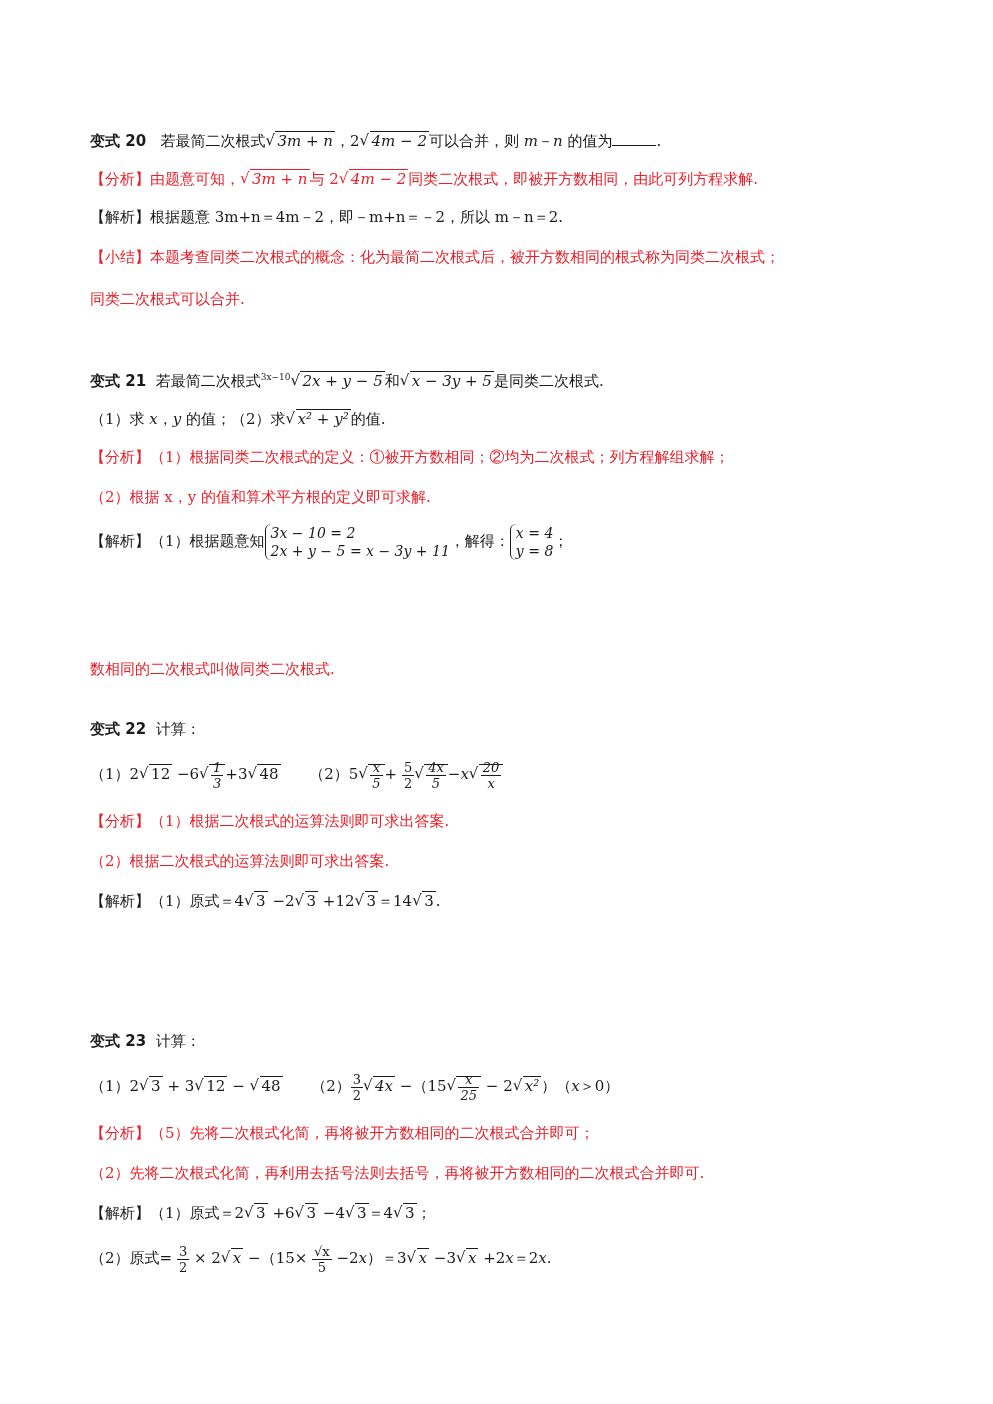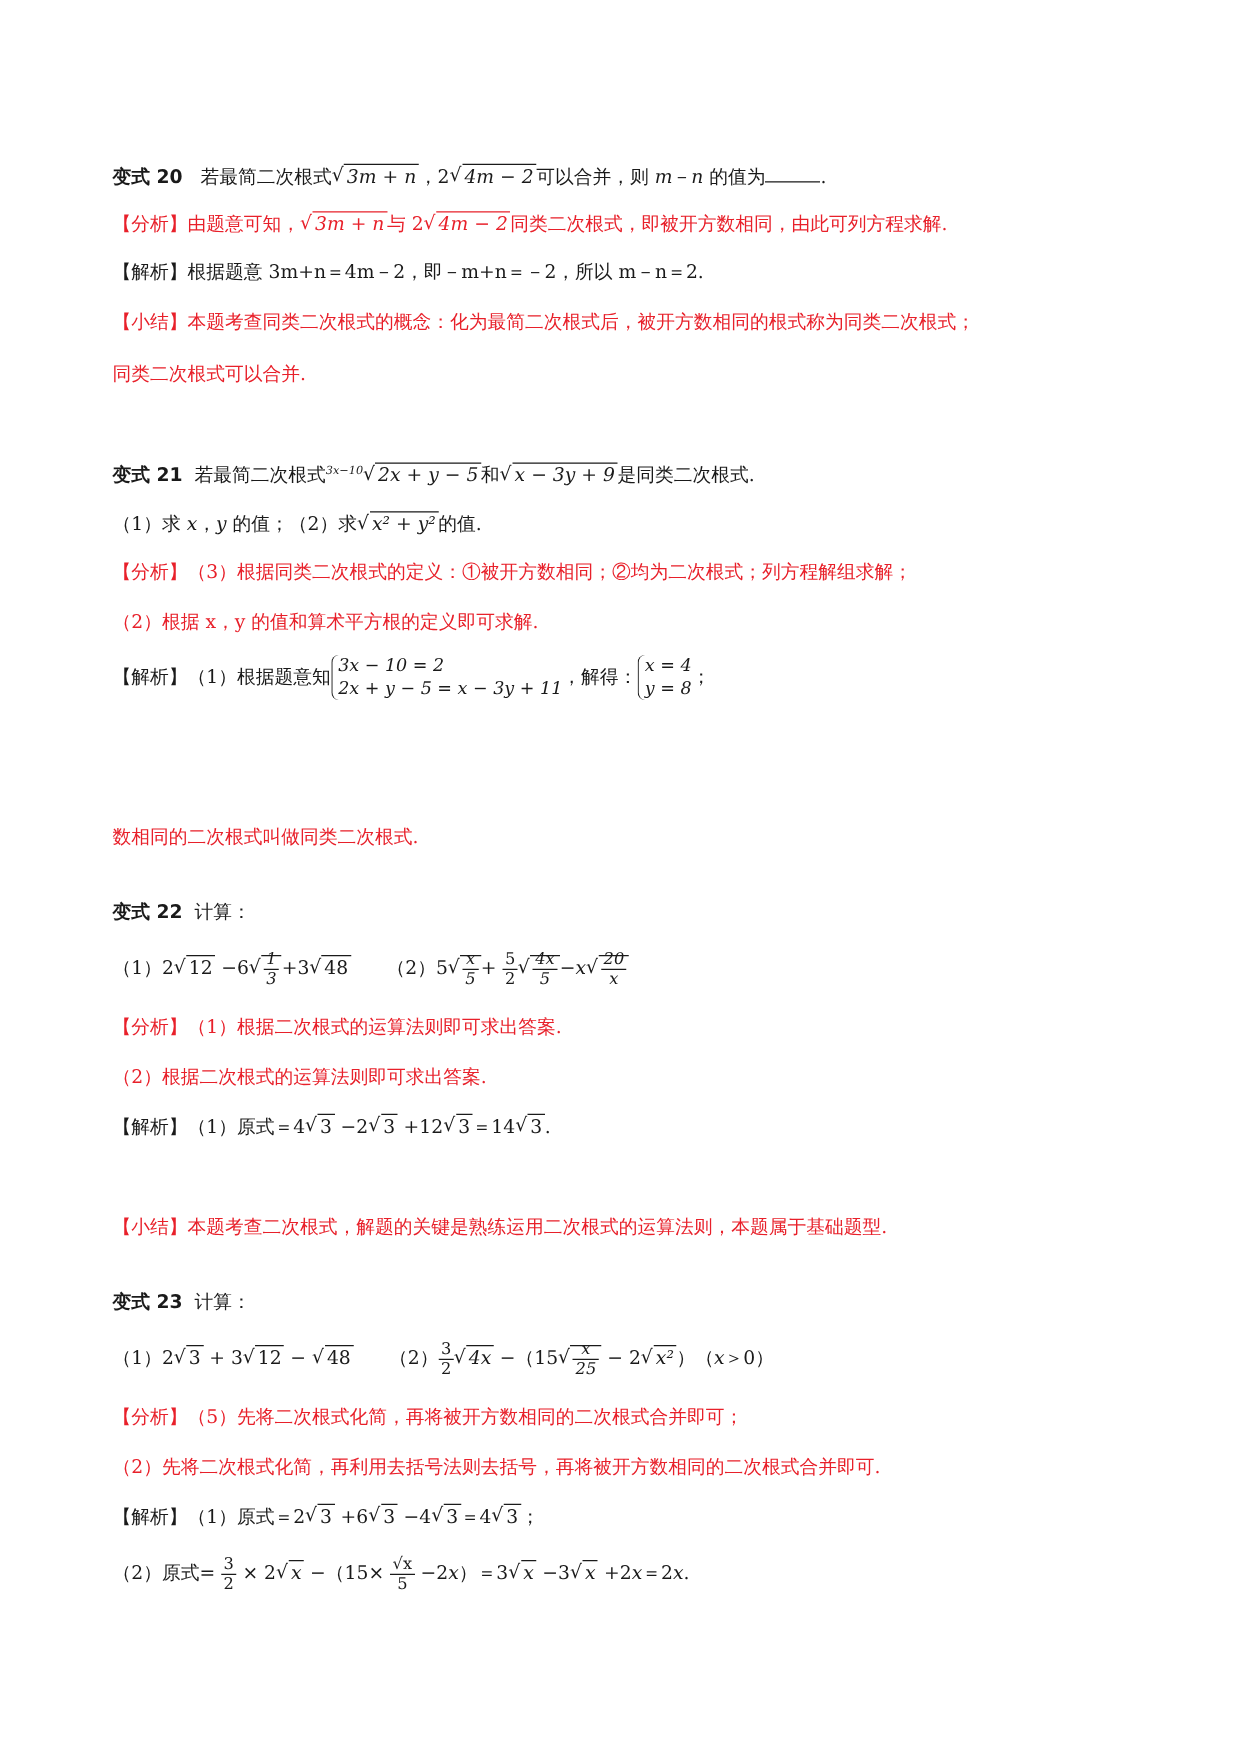--- a/index.html
+++ b/index.html
@@ -13,21 +13,21 @@
   .red { color: #e8202a; }
   .title { font-weight: bold; font-family: "DejaVu Sans", "Liberation Sans", sans-serif; }
   .sqrt { display: inline-block; position: relative; padding-left: 10px; }
   .sqrt::before { content: "√"; position: absolute; left: 0; top: -1px; font-style: normal; }
   .sqrt .rad { border-top: 1px solid currentColor; padding: 0 2px; font-style: italic; }
   .blank { display: inline-block; width: 44px; border-bottom: 1px solid #1a1a1a; height: 14px; vertical-align: baseline; }
   .sys { display: inline-block; vertical-align: middle; line-height: 18px; border-left: 1px solid #1a1a1a; border-radius: 6px 0 0 6px; padding-left: 5px; font-style: italic; font-size: 14px; }
   .frac { display: inline-block; vertical-align: middle; text-align: center; font-size: 13px; line-height: 15px; }
   .frac .n { display: block; border-bottom: 1px solid currentColor; padding: 0 2px; }
   .frac .d { display: block; padding: 0 2px; }
-  .idx { font-size: 9px; vertical-align: super; font-style: italic; }
+  .idx { font-size: 9px; vertical-align: super; }
 </style>
 </head>
 <body>
 
 <div class="page">
 
   <div class="line" style="top:130px">
     <span class="title">变式 20</span>
     <span>&nbsp;&nbsp;若最简二次根式<span class="sqrt"><span class="rad">3m + n</span></span>，2<span class="sqrt"><span class="rad">4m − 2</span></span>可以合并，则 <i>m</i>－<i>n</i> 的值为<span class="blank"></span>.</span>
   </div>
@@ -36,49 +36,46 @@
   </div>
   <div class="line" style="top:206px">
     <span>【解析】</span><span>根据题意 3m+n＝4m－2，即－m+n＝－2，所以 m－n＝2.</span>
   </div>
   <div class="line red" style="top:246px">
     <span>【小结】</span><span>本题考查同类二次根式的概念：化为最简二次根式后，被开方数相同的根式称为同类二次根式；</span>
   </div>
   <div class="line red" style="top:288px">同类二次根式可以合并.</div>
 
   <div class="line" style="top:366px">
-    <span class="title">变式 21</span>&nbsp;&nbsp;若最简二次根式<span class="idx">3x−10</span><span class="sqrt"><span class="rad">2x + y − 5</span></span>和<span class="sqrt"><span class="rad">x − 3y + 9</span></span>是同类二次根式.
+    <span class="title">变式 21</span>&nbsp;&nbsp;若最简二次根式<span class="idx">3x−10</span><span class="sqrt"><span class="rad">2x + y − 5</span></span>和<span class="sqrt"><span class="rad">x − 3y + 5</span></span>是同类二次根式.
   </div>
   <div class="line" style="top:408px">
     （1）求 <i>x</i>，<i>y</i> 的值；（2）求<span class="sqrt"><span class="rad">x² + y²</span></span>的值.
   </div>
   <div class="line red" style="top:446px">
-    <span>【分析】</span><span>（3）根据同类二次根式的定义：①被开方数相同；②均为二次根式；列方程解组求解；</span>
+    <span>【分析】</span><span>（1）根据同类二次根式的定义：①被开方数相同；②均为二次根式；列方程解组求解；</span>
   </div>
   <div class="line red" style="top:486px">（2）根据 x，y 的值和算术平方根的定义即可求解.</div>
   <div class="line" style="top:522px; line-height:38px">
     【解析】（1）根据题意知<span class="sys"><span>3x − 10 = 2</span><br><span>2x + y − 5 = x − 3y + 11</span></span>，解得：<span class="sys"><span>x = 4</span><br><span>y = 8</span></span>；
   </div>
   <div class="line red" style="top:658px">数相同的二次根式叫做同类二次根式.</div>
 
   <div class="line" style="top:718px">
     <span class="title">变式 22</span>&nbsp;&nbsp;<span>计算：</span>
   </div>
   <div class="line" style="top:756px; line-height:36px">
     （1）2<span class="sqrt"><span class="rad" style="font-style:normal">12</span></span> −6<span class="sqrt"><span class="rad"><span class="frac"><span class="n">1</span><span class="d">3</span></span></span></span>+3<span class="sqrt"><span class="rad" style="font-style:normal">48</span></span>&nbsp;&nbsp;&nbsp;&nbsp;&nbsp;&nbsp;（2）5<span class="sqrt"><span class="rad"><span class="frac"><span class="n">x</span><span class="d">5</span></span></span></span>+ <span class="frac"><span class="n">5</span><span class="d">2</span></span><span class="sqrt"><span class="rad"><span class="frac"><span class="n">4x</span><span class="d">5</span></span></span></span>−<i>x</i><span class="sqrt"><span class="rad"><span class="frac"><span class="n">20</span><span class="d">x</span></span></span></span>
   </div>
   <div class="line red" style="top:810px">
     <span>【分析】</span><span>（1）根据二次根式的运算法则即可求出答案.</span>
   </div>
   <div class="line red" style="top:850px">（2）根据二次根式的运算法则即可求出答案.</div>
   <div class="line" style="top:890px">
     【解析】（1）原式＝4<span class="sqrt"><span class="rad" style="font-style:normal">3</span></span> −2<span class="sqrt"><span class="rad" style="font-style:normal">3</span></span> +12<span class="sqrt"><span class="rad" style="font-style:normal">3</span></span>＝14<span class="sqrt"><span class="rad" style="font-style:normal">3</span></span>.
-  </div>
-  <div class="line red" style="top:970px">
-    <span>【小结】</span><span>本题考查二次根式，解题的关键是熟练运用二次根式的运算法则，本题属于基础题型.</span>
   </div>
 
   <div class="line" style="top:1030px">
     <span class="title">变式 23</span>&nbsp;&nbsp;<span>计算：</span>
   </div>
   <div class="line" style="top:1068px; line-height:36px">
     （1）2<span class="sqrt"><span class="rad" style="font-style:normal">3</span></span> + 3<span class="sqrt"><span class="rad" style="font-style:normal">12</span></span> − <span class="sqrt"><span class="rad" style="font-style:normal">48</span></span>&nbsp;&nbsp;&nbsp;&nbsp;&nbsp;&nbsp;（2）<span class="frac"><span class="n">3</span><span class="d">2</span></span><span class="sqrt"><span class="rad">4x</span></span> −（15<span class="sqrt"><span class="rad"><span class="frac"><span class="n">x</span><span class="d">25</span></span></span></span> − 2<span class="sqrt"><span class="rad">x²</span></span>）（<i>x</i>＞0）
   </div>
   <div class="line red" style="top:1122px">
     <span>【分析】</span><span>（5）先将二次根式化简，再将被开方数相同的二次根式合并即可；</span>

